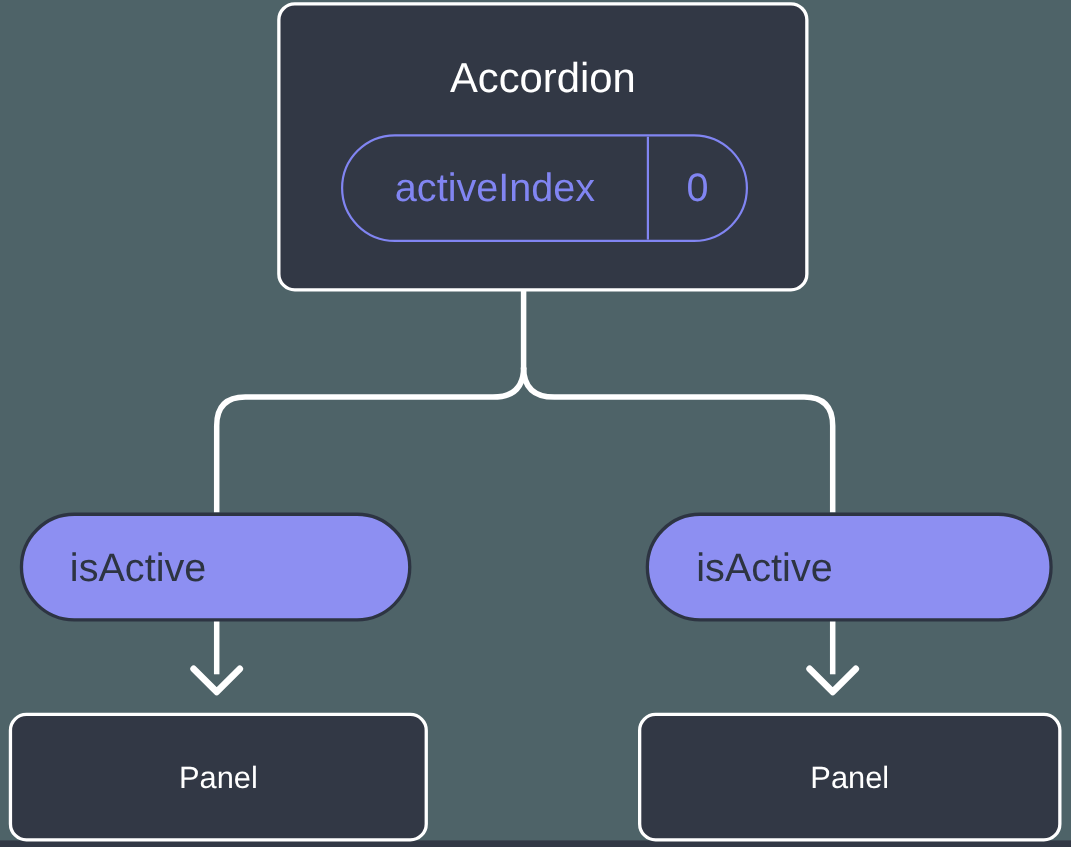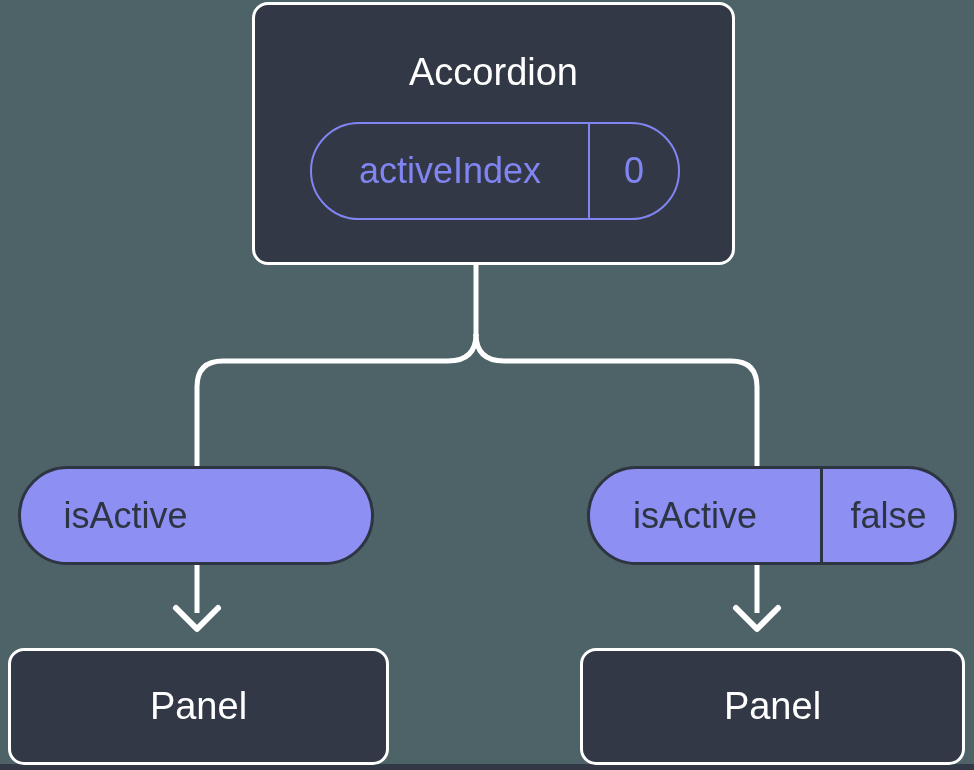--- a/index.html
+++ b/index.html
@@ -96,21 +96,21 @@
   .pill-right .cell-value { flex: 1 1 auto; }
 
   .node-panel {
     display: flex;
     align-items: center;
     justify-content: center;
     z-index: 3;
   }
   .node-panel .panel-title {
     color: #ffffff;
-    font-size: 38px;
+    font-size: 28px;
     font-weight: 400;
     white-space: nowrap;
   }
   .panel-left  { left: 8px;   top: 648px; width: 381px; height: 117px; }
   .panel-right { left: 580px; top: 648px; width: 385px; height: 117px; }
 
   .bottom-strip {
     position: absolute;
     left: 0; top: 764px;
     width: 974px; height: 6px;
@@ -140,21 +140,20 @@
       <div class="cell cell-value">0</div>
     </div>
   </div>
 
   <div class="prop-pill pill-solid pill-left">
     <div class="cell cell-name">isActive</div>
   </div>
 
   <div class="prop-pill pill-solid pill-right">
     <div class="cell cell-name">isActive</div>
-    <div class="cell cell-value">false</div>
   </div>
 
   <div class="bottom-strip"></div>
 
   <div class="node node-panel panel-left">
     <div class="panel-title">Panel</div>
   </div>
 
   <div class="node node-panel panel-right">
     <div class="panel-title">Panel</div>

